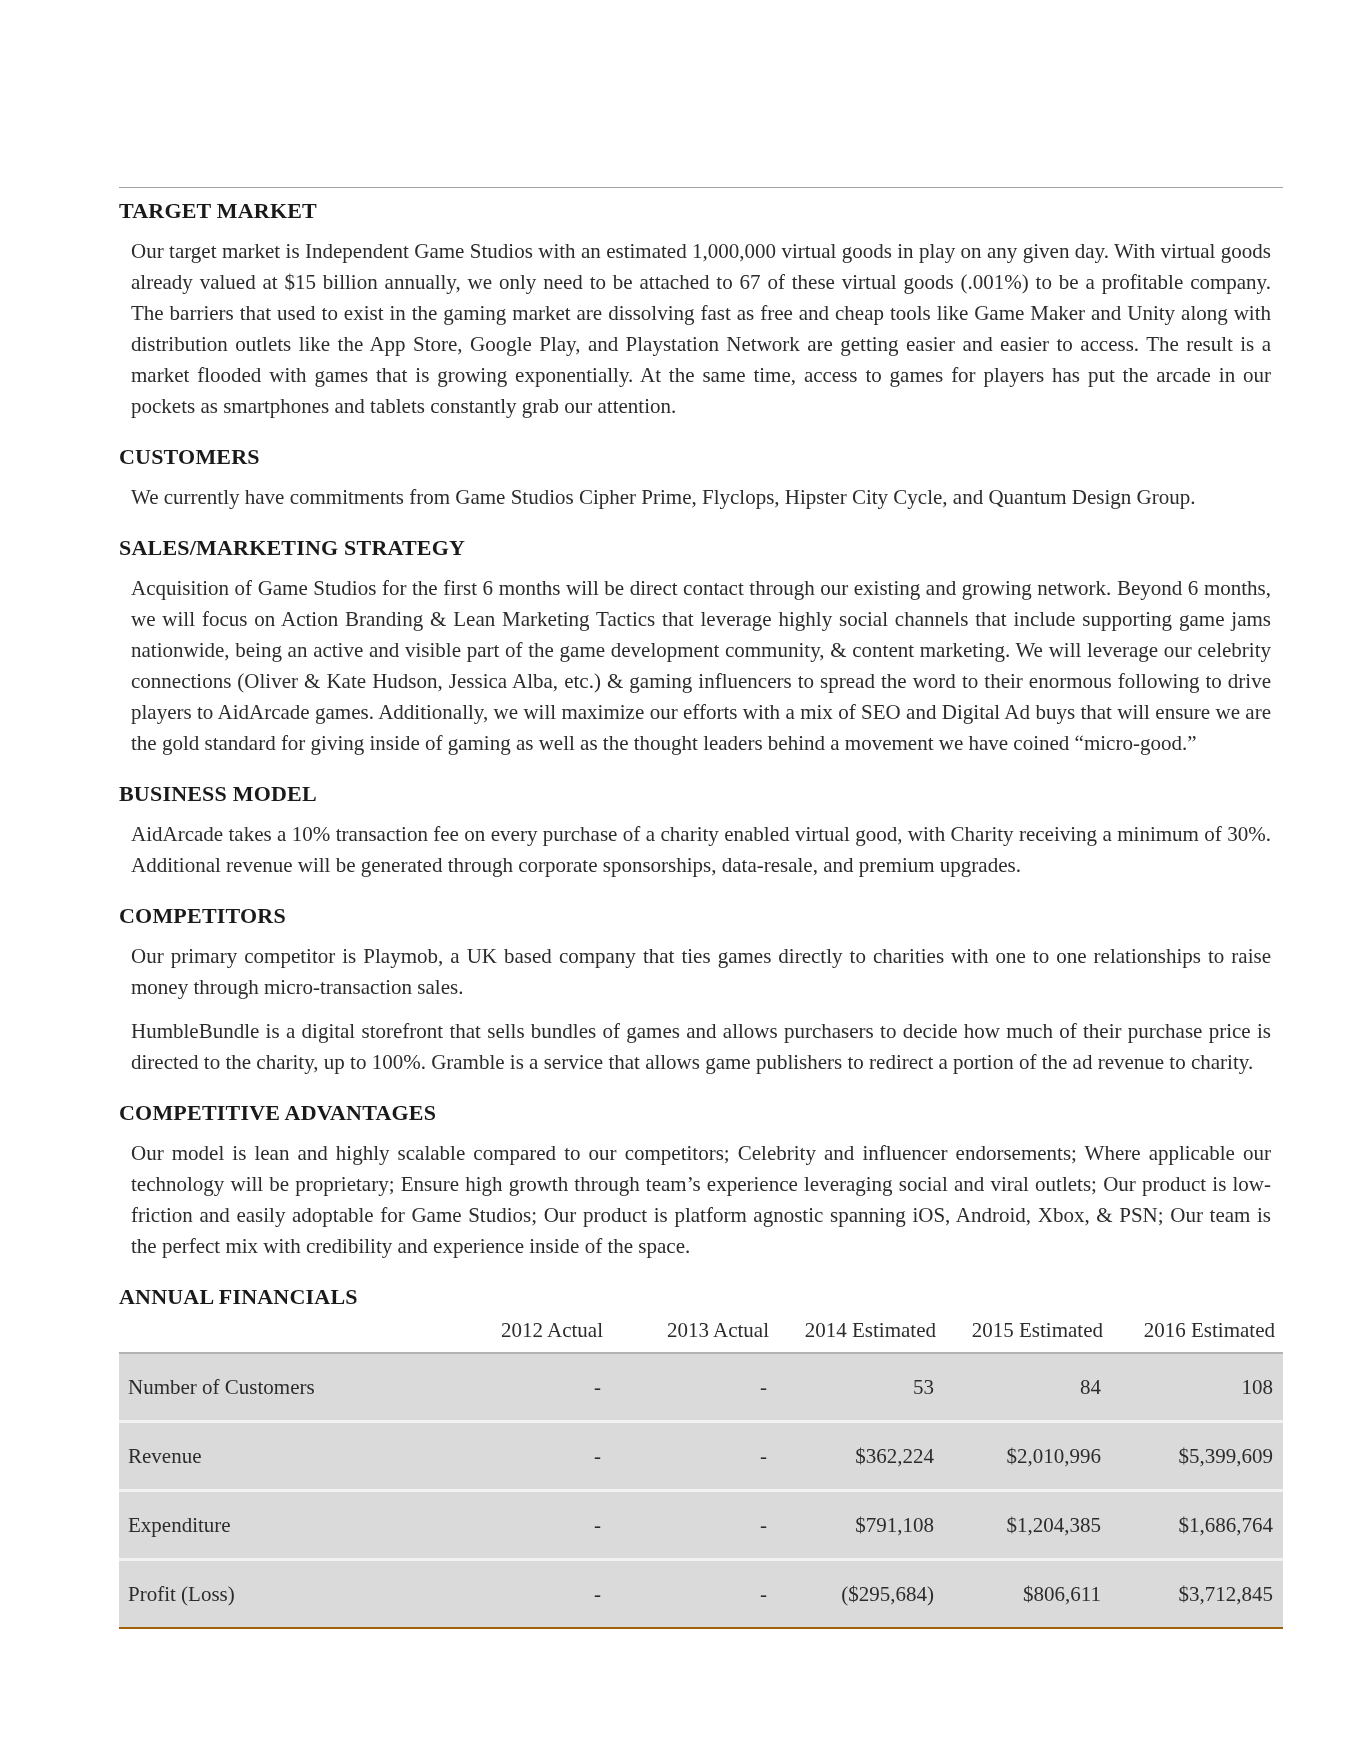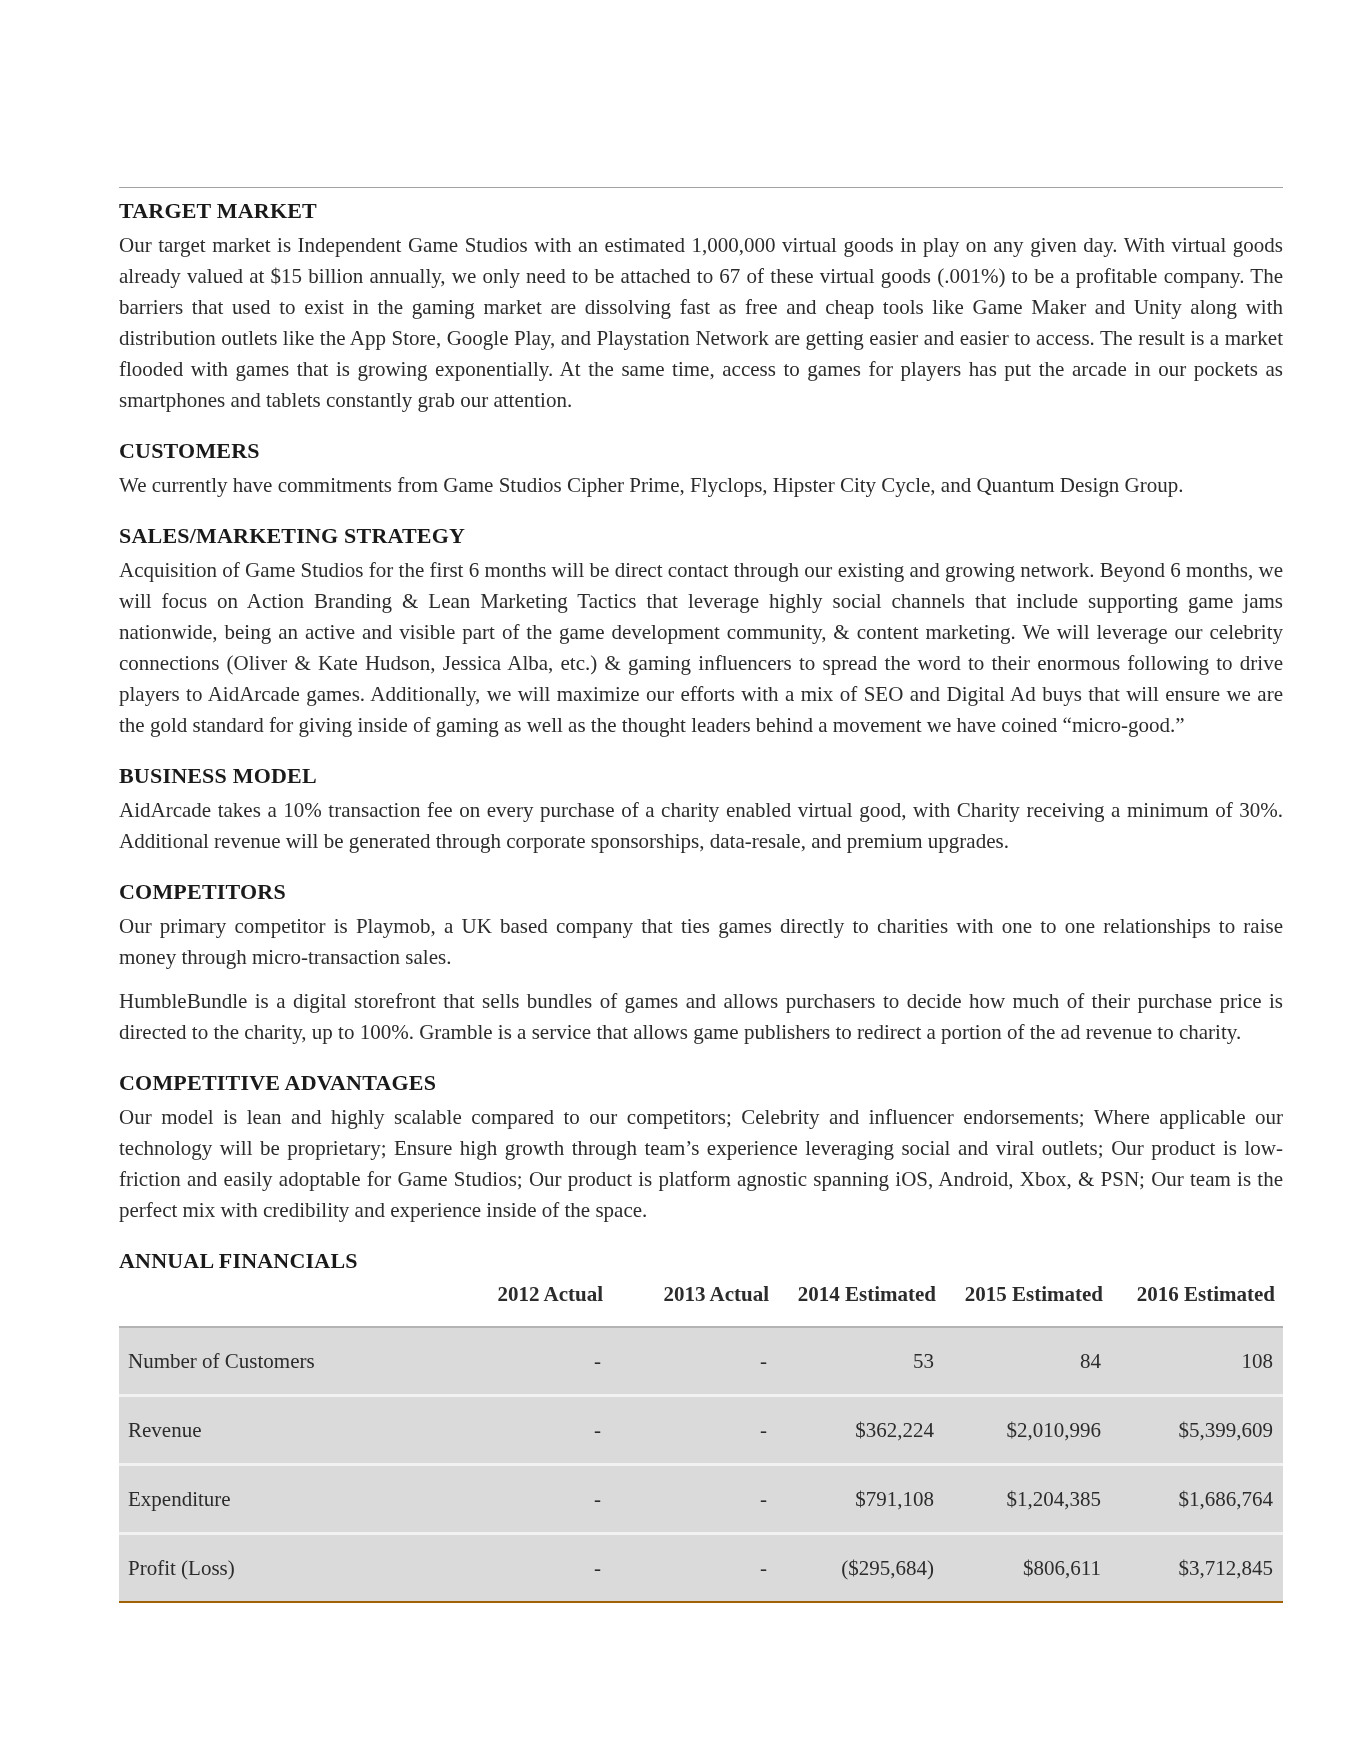--- a/index.html
+++ b/index.html
@@ -27,41 +27,41 @@
   h2{
     font-size:22px;
     line-height:26px;
     font-weight:700;
     color:#1a1a1a;
     letter-spacing:.2px;
     margin:22px 0 6px 0;
   }
   .section.first h2{margin-top:10px;}
   .section p{
-    margin:0;
+    margin:12px;
     font-size:21px;
     line-height:31px;
     text-align:justify;
     color:#2c2c2c;
   }
   .section p + p{margin-top:13px;}
 
   table.fin{
     width:100%;
     border-collapse:separate;
     border-spacing:0;
     table-layout:fixed;
     margin-top:2px;
     font-size:21px;
     color:#2c2c2c;
   }
   table.fin thead th{
-    font-weight:700;
+    font-weight:400;
     text-align:right;
-    padding:2px 8px 19px 8px;
+    padding:2px 8px 9px 8px;
     white-space:nowrap;
   }
   table.fin tbody td{
     background:#dadada;
     text-align:right;
     padding:16px 10px;
     height:34px;
     border-top:3px solid #f2f2f2;
     white-space:nowrap;
   }

